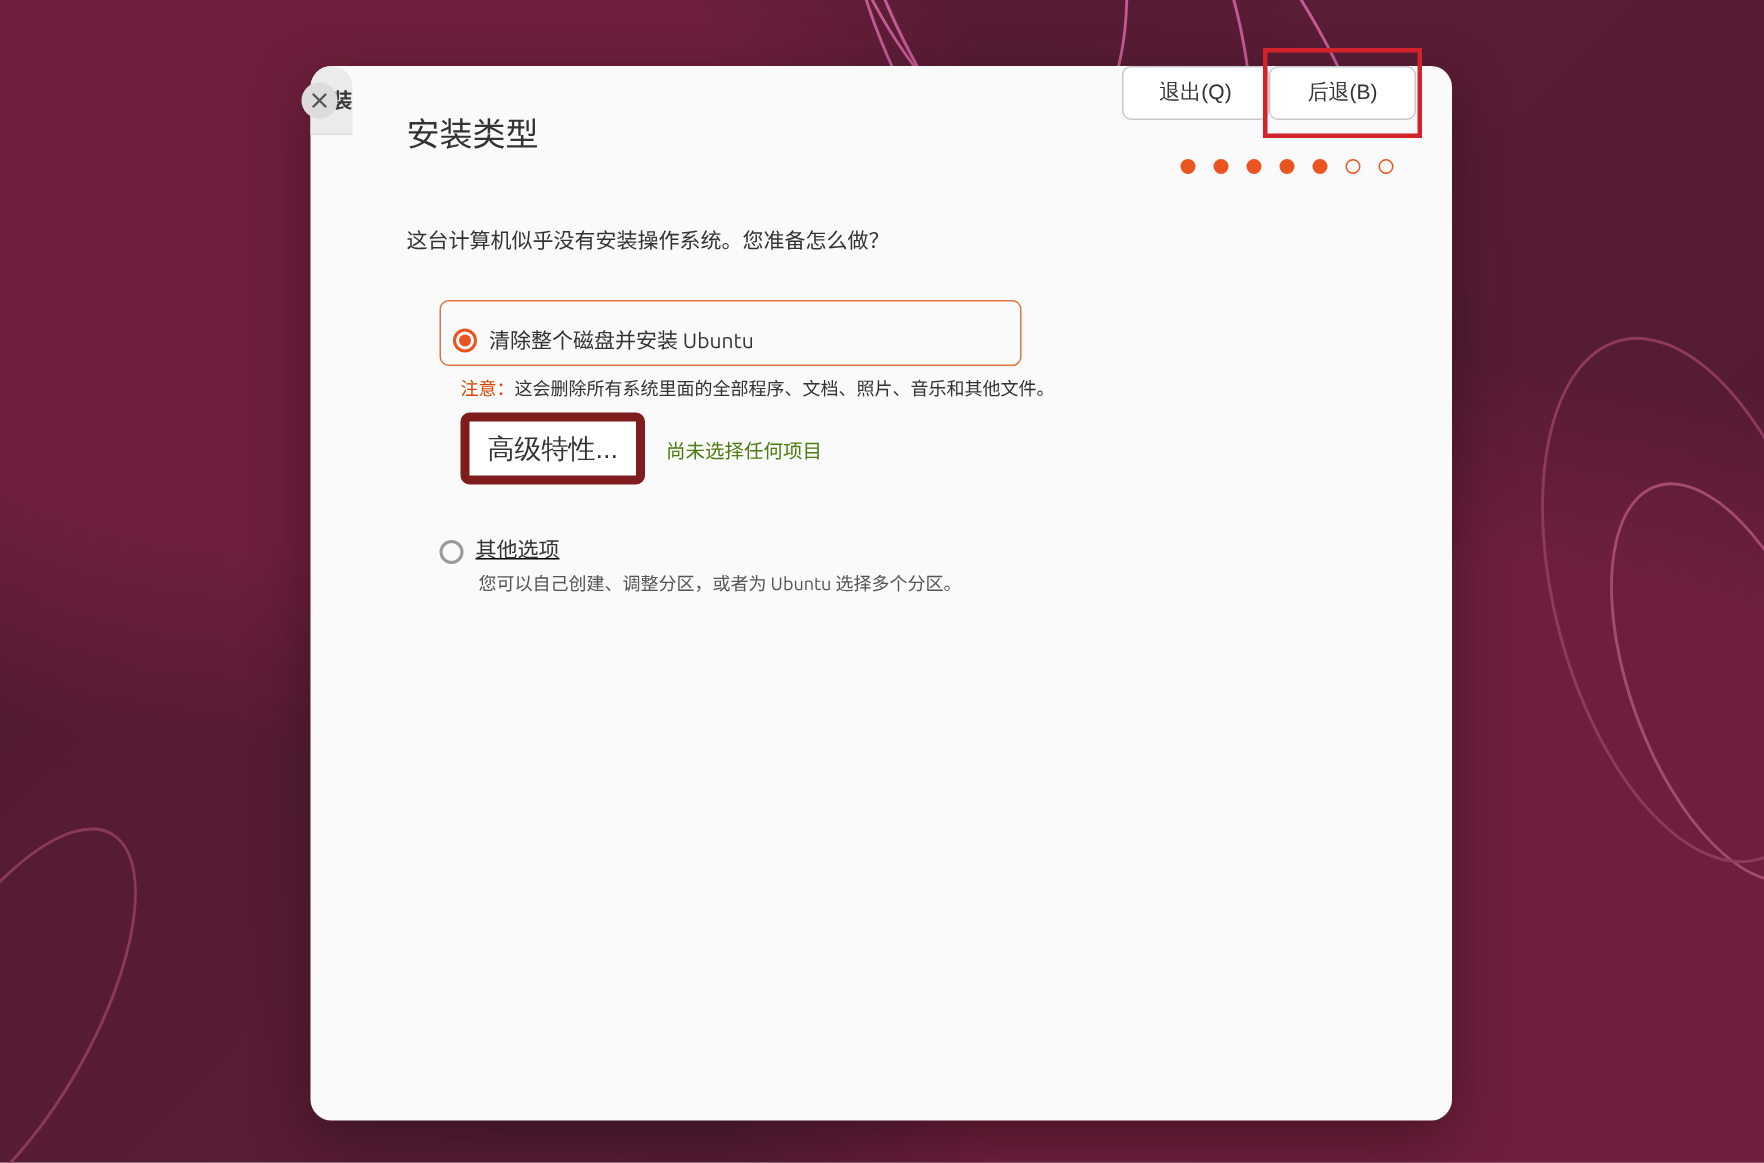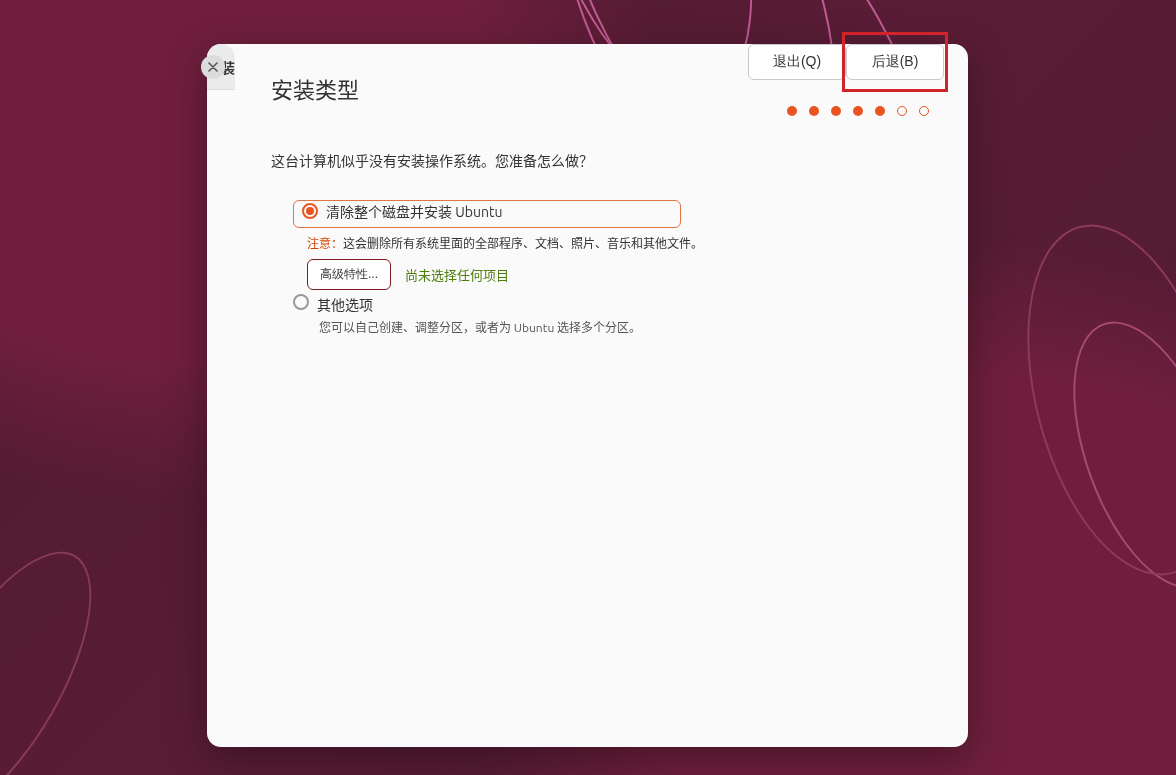--- a/index.html
+++ b/index.html
@@ -55,21 +55,21 @@
     }
 
     .content { padding: 28px 36px 0 36px; flex: 1; }
     .page-heading { font-size: 22px; font-weight: 400; color:#333; margin-bottom: 46px; }
 
     .prompt { font-size: 14px; color:#333; margin-bottom: 30px; }
 
     .option-box {
       border: 1px solid #e27342;
       border-radius: 6px;
-      padding: 0 10px 6px 8px;
+      padding: 16px 10px 6px 8px;
       display: inline-flex; align-items: center;
       margin-left: 22px;
       margin-bottom: 2px;
       min-width: 388px;
     }
     .radio {
       width: 16px; height: 16px; border-radius: 50%;
       border: 2px solid #e95420;
       display: inline-flex; align-items: center; justify-content: center;
       margin-right: 8px;
@@ -80,27 +80,27 @@
     }
     .radio.unchecked { border-color:#999; }
     .opt-label { font-size: 14px; color:#333; }
 
     .sub-indent { margin-left: 36px; }
     .warn-line { font-size: 12px; color:#333; margin-top:4px; }
     .warn-label { color: #d64600; }
 
     .adv-row { display:flex; align-items:center; margin-top:8px; }
     .adv-btn {
-      font-size: 12px; color:#333;
-      background:#fff; border:1px solid #7f1d1d; border-radius:6px;
+      font-size: 18px; color:#333;
+      background:#fff; border:6px solid #7f1d1d; border-radius:6px;
       padding: 6px 12px; cursor: pointer;
     }
     .adv-status { font-size: 13px; color:#4d7c0f; margin-left: 14px; }
 
-    .option2 { margin-top: 4px; margin-left: 22px; display:flex; align-items:flex-start; }
+    .option2 { margin-top: 33px; margin-left: 22px; display:flex; align-items:flex-end;text-decoration:underline; }
     .option2 .radio { margin-right: 8px; }
     .sub2 { font-size: 12px; color:#555; margin-left: 48px; margin-top: 4px; }
 
     .footer-buttons {
       display:flex; justify-content:flex-end; gap: 0;
       padding: 0 24px 0 0; margin-top: auto;
       position: relative;
     }
     .btn {
       min-width: 98px;

